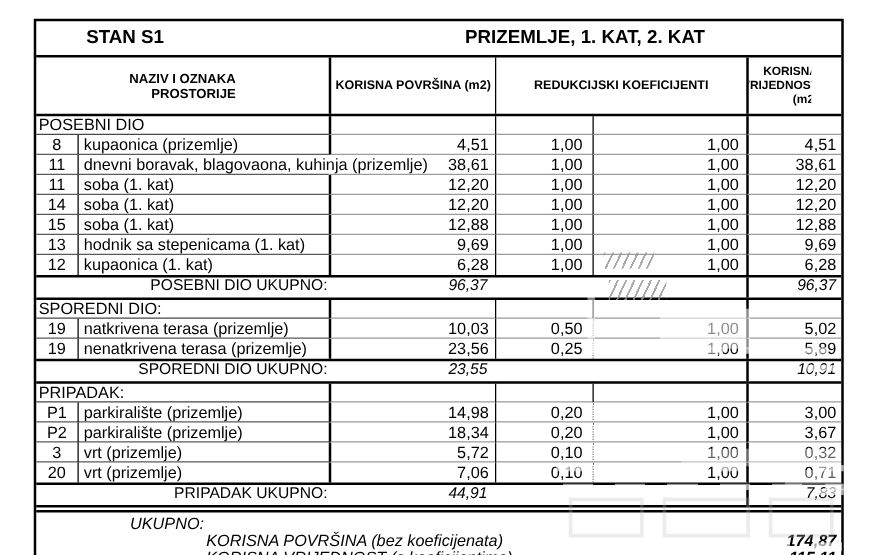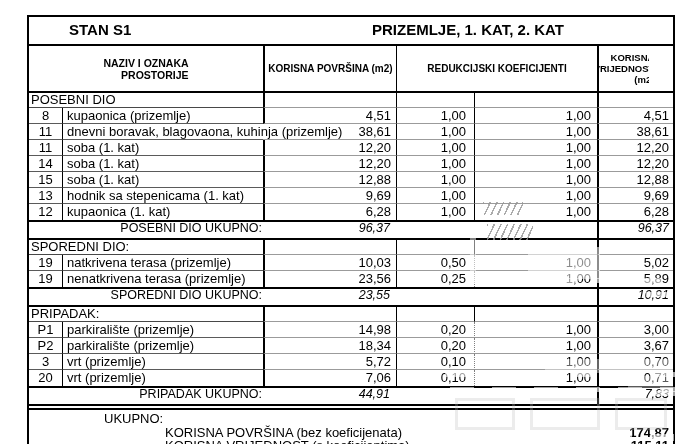--- a/index.html
+++ b/index.html
@@ -47,21 +47,21 @@
 
   
   .row-total{height:16px;border-top:2px solid #000;border-bottom:2px solid #000;font-size:12.5px;line-height:12px;justify-content:space-between;}
   .tl{width:234px;text-align:right;padding-right:1px;}
   .ta{width:133px;text-align:right;padding-right:6px;font-style:italic;}
   .tk{width:201px;}
   .tv{width:76px;border-left:2px solid #000;text-align:right;padding-right:4px;font-style:italic;}
 
   
   .row-summary{display:block;border-top:2px solid #000;margin-top:2px;padding:2px 0 3px;}
-  .sum-line{display:flex;height:13.5px;font-size:13px;line-height:13.5px;}
+  .sum-line{display:flex;height:13.5px;font-size:13px;line-height:13.5px;font-style:italic;}
   .sum-ukupno{padding-left:75px;}
   .sum-label{padding-left:136px;white-space:nowrap;}
   .sum-val{margin-left:auto;font-weight:bold;padding-right:4px;}
 
   
   .wm{position:absolute;pointer-events:none;z-index:10;}
   .wm-hatch{background:repeating-linear-gradient(115deg,rgba(150,150,150,.8) 0 1.5px,transparent 1.5px 6px);}
   .wm-fade{background:rgba(255,255,255,.55);}
   .wm-dash{background:repeating-linear-gradient(90deg,rgba(255,255,255,.62) 0 24px,transparent 24px 42px);}
   .wm-ghost{border:3px solid rgba(185,185,185,.28);box-sizing:border-box;}
@@ -208,21 +208,21 @@
     <div class="c ck1">0,20</div>
     <div class="c ck2">1,00</div>
     <div class="c cv">3,67</div>
   </div>
   <div class="row row-data dot2">
     <div class="c cn">3</div>
     <div class="c cm">vrt (prizemlje)</div>
     <div class="c ca">5,72</div>
     <div class="c ck1">0,10</div>
     <div class="c ck2">1,00</div>
-    <div class="c cv">0,70</div>
+    <div class="c cv">0,32</div>
   </div>
   <div class="row row-data dot2 nb">
     <div class="c cn">20</div>
     <div class="c cm">vrt (prizemlje)</div>
     <div class="c ca">7,06</div>
     <div class="c ck1">0,10</div>
     <div class="c ck2">1,00</div>
     <div class="c cv">0,71</div>
   </div>
   <div class="row row-total">

